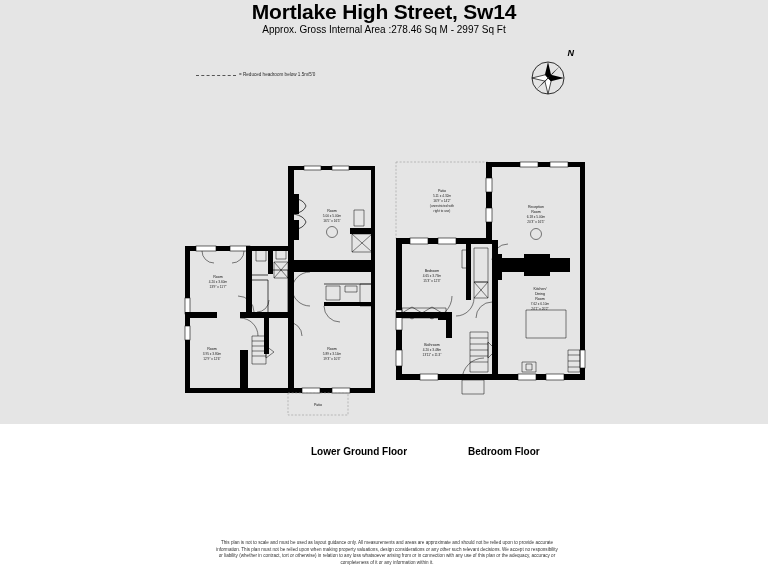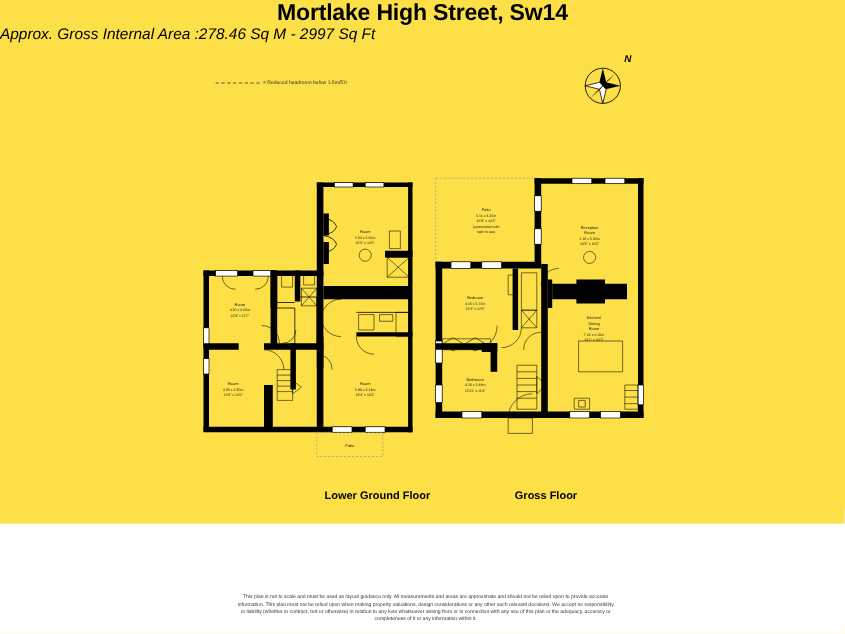--- a/index.html
+++ b/index.html
@@ -7,42 +7,41 @@
     margin: 0; padding: 0;
     width: 768px; height: 576px;
     background: #ffffff;
     font-family: "Liberation Sans", sans-serif;
     color: #000000;
     overflow: hidden;
   }
   #page {
     position: relative;
     width: 768px;
-    height: 476px;
-    background: #fde047;
+    height: 424px;
+    background: #e5e5e5;
   }
 
   
   #title {
     position: absolute;
     top: 0px; left: 0; width: 768px;
     text-align: center;
     font-size: 21px;
     font-weight: bold;
     letter-spacing: -0.2px;
     line-height: 24px;
   }
   #subtitle {
     position: absolute;
     top: 23px; left: 0; width: 768px;
-    text-align: left;
-    font-size: 14px;
+    text-align: center;
+    font-size: 10px;
     font-weight: normal;
     line-height: 14px;
-    font-style: italic;
   }
 
   
   #key-block {
     position: absolute;
     left: 196px; top: 72px;
     width: 200px;
   }
   #key-title {
     font-size: 7.5px;
@@ -84,21 +83,21 @@
   .plan-wrap { position: absolute; }
   #plan-lower { left: 180px; top: 150px; width: 205px; height: 270px; }
   #plan-ground { left: 390px; top: 150px; width: 205px; height: 250px; }
 
   .floor-caption {
     position: absolute;
     font-size: 10px;
     font-weight: bold;
     line-height: 13px;
   }
-  #caption-lower { left: 248px; top: 445px; padding-left: 47px; }
+  #caption-lower { left: 264px; top: 445px; padding-left: 47px; }
   #caption-ground { left: 468px; top: 445px; }
 
   
   #disclaimer {
     position: absolute;
     left: 214px; top: 540px;
     width: 346px;
     text-align: center;
     font-size: 4.6px;
     line-height: 6.6px;
@@ -333,17 +332,17 @@
       </g>
       <g>
         <text class="rlabel" x="42" y="196">Bathroom</text>
         <text class="rlabel-sm" x="42" y="201">4.20 x 3.48m</text>
         <text class="rlabel-sm" x="42" y="206">13'11" x 11'4"</text>
       </g>
     </svg>
   </div>
 
   <div class="floor-caption" id="caption-lower">Lower Ground Floor</div>
-  <div class="floor-caption" id="caption-ground">Gross Floor</div>
+  <div class="floor-caption" id="caption-ground">Bedroom Floor</div>
 
   <div id="disclaimer">This plan is not to scale and must be used as layout guidance only. All measurements and areas are approximate and should not be relied upon to provide accurate information. This plan must not be relied upon when making property valuations, design considerations or any other such relevant decisions. We accept no responsibility or liability (whether in contract, tort or otherwise) in relation to any loss whatsoever arising from or in connection with any use of this plan or the adequacy, accuracy or completeness of it or any information within it.</div>
 
 </div>
 
 </body></html>

